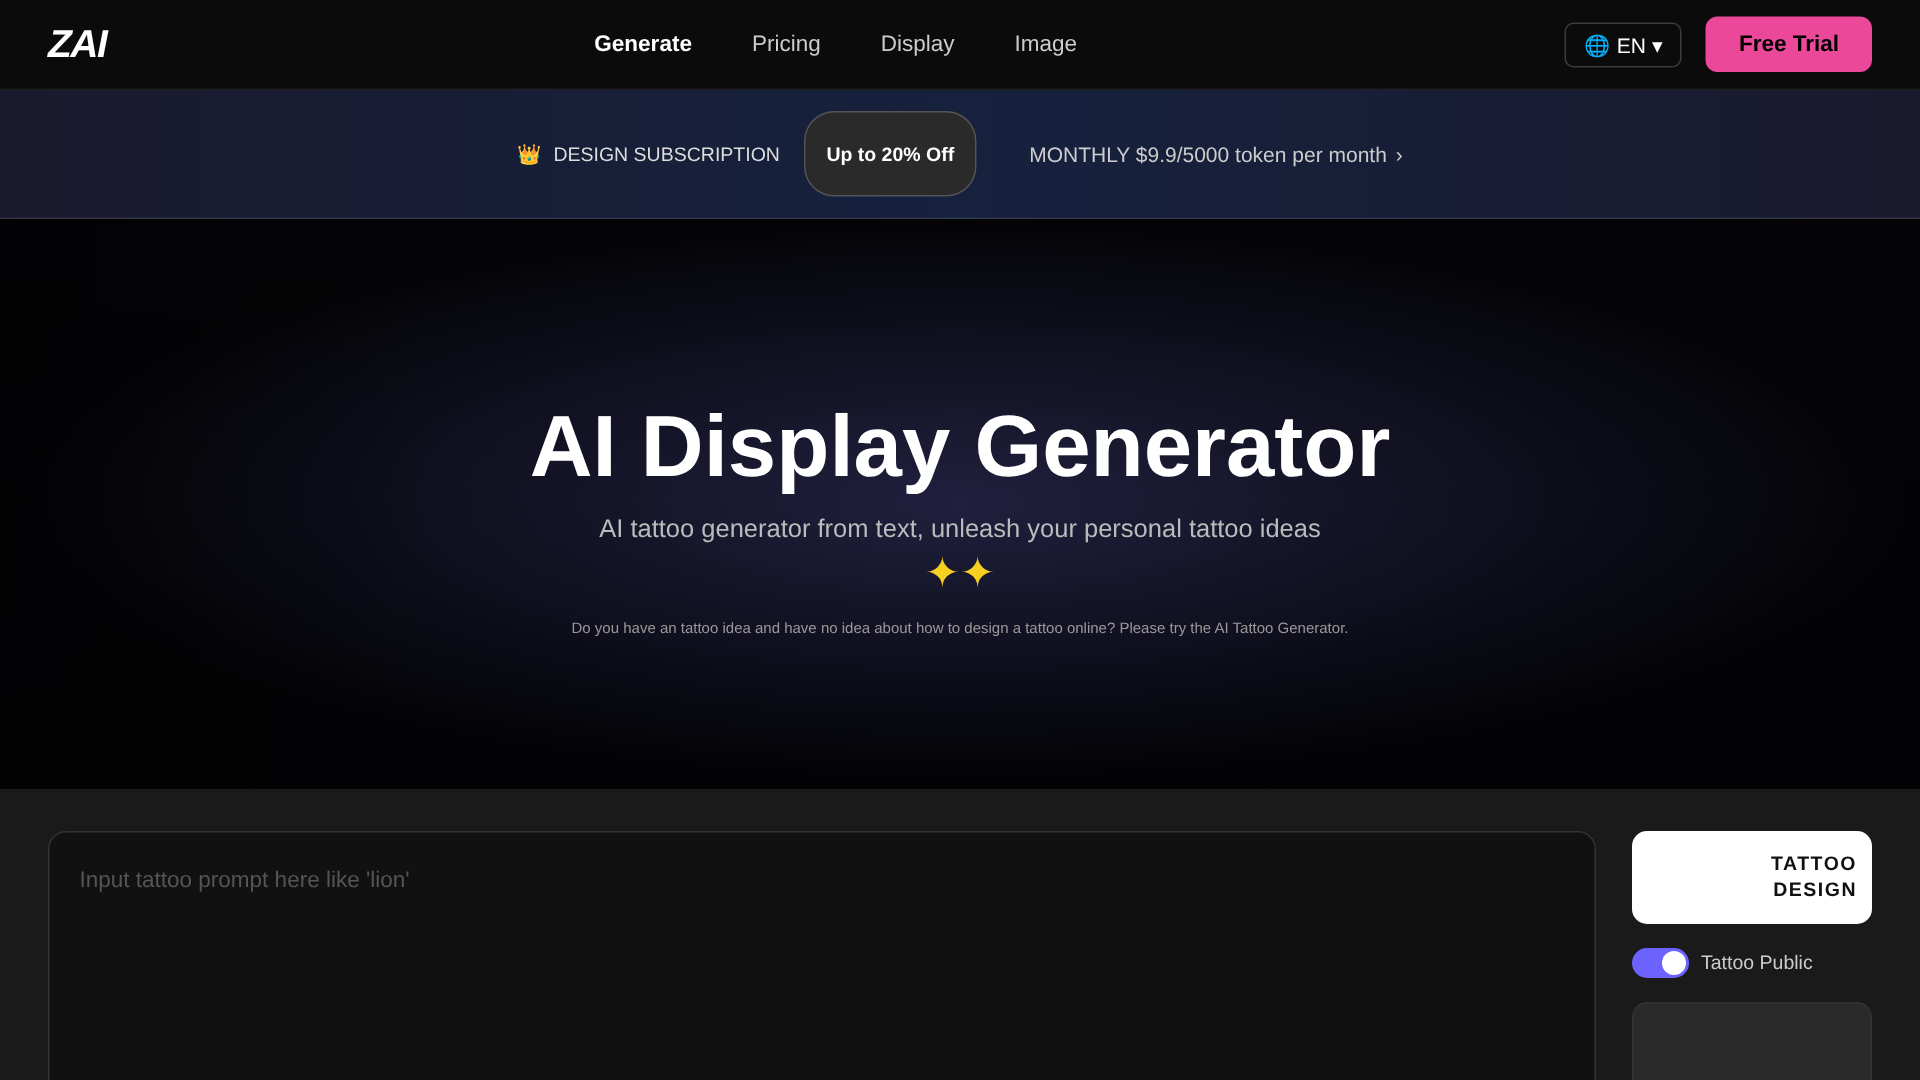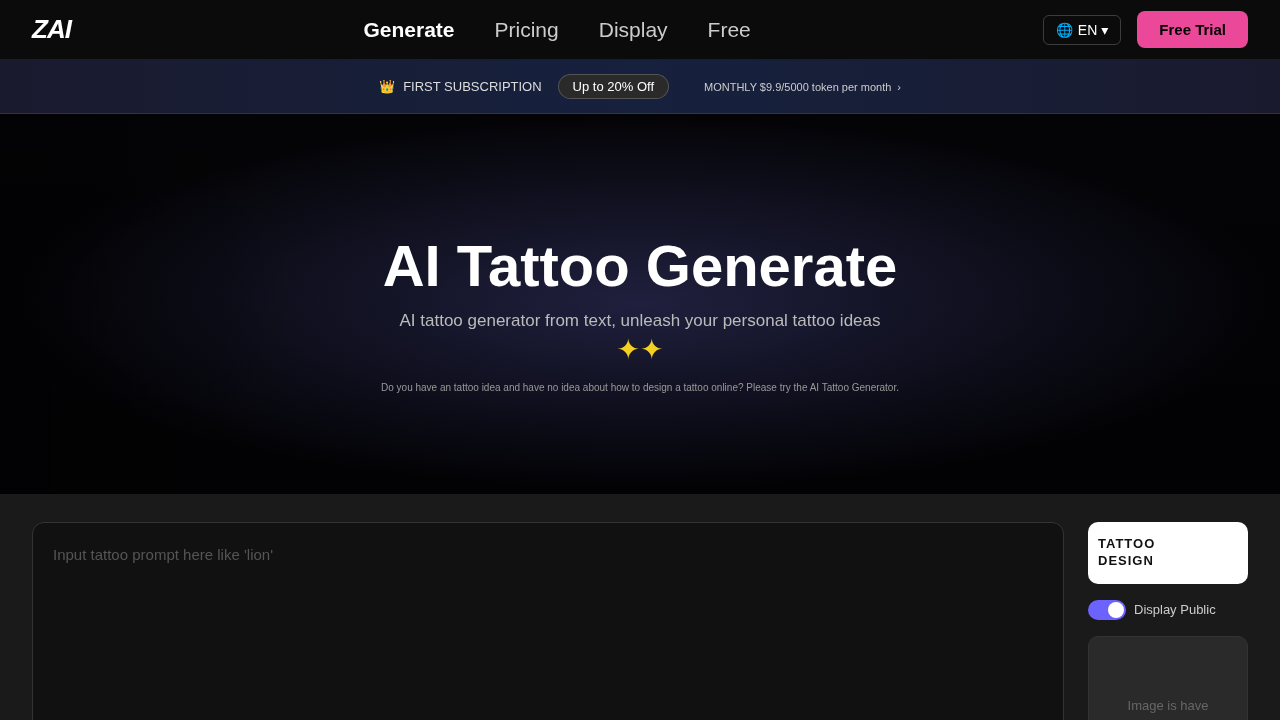--- a/index.html
+++ b/index.html
@@ -7,37 +7,37 @@
 
     
     nav {
       position: fixed; top: 0; left: 0; right: 0; z-index: 100;
       display: flex; align-items: center; justify-content: space-between;
       padding: 0 32px; height: 60px;
       background: rgba(10,10,10,0.85); backdrop-filter: blur(8px);
       border-bottom: 1px solid rgba(255,255,255,0.08);
     }
     .nav-links { display: flex; gap: 40px; align-items: center; }
-    .nav-links a { color: #ccc; text-decoration: none; font-size: 21px; cursor: pointer; }
+    .nav-links a { color: #ccc; text-decoration: none; font-size: 15px; cursor: pointer; }
     .nav-links a.active { color: #fff; font-weight: 600; }
     .nav-right { display: flex; align-items: center; gap: 16px; }
     .lang-btn { display: flex; align-items: center; gap: 4px; background: transparent; border: 1px solid rgba(255,255,255,0.2); color: #fff; padding: 6px 12px; border-radius: 6px; cursor: pointer; font-size: 14px; }
     .free-trial-btn { background: #ec4899; color: #000; border: none; padding: 10px 22px; border-radius: 8px; font-size: 15px; font-weight: 700; cursor: pointer; }
 
     
     .promo-banner {
       margin-top: 60px;
       background: linear-gradient(90deg, #1a1a2e 0%, #16213e 50%, #1a1a2e 100%);
       border-bottom: 1px solid rgba(255,255,255,0.1);
       display: flex; align-items: center; justify-content: center; gap: 16px;
       padding: 14px 32px; flex-wrap: wrap;
     }
     .promo-badge { display: flex; align-items: center; gap: 8px; font-size: 13px; color: #ddd; }
-    .promo-pill { background: #2a2a2a; border: 1px solid rgba(255,255,255,0.2); border-radius: 20px; padding: 4px 14px; font-size: 13px; color: #fff; font-weight: 400; }
-    .promo-cta { display: flex; align-items: flex-end; gap: 6px; font-size: 11px; color: #ccc; cursor: pointer; margin-left: 19px; }
+    .promo-pill { background: #2a2a2a; border: 1px solid rgba(255,255,255,0.2); border-radius: 20px; padding: 20px 14px; font-size: 13px; color: #fff; font-weight: 700; }
+    .promo-cta { display: flex; align-items: flex-end; gap: 6px; font-size: 14px; color: #ccc; cursor: pointer; margin-left: 19px; }
 
     
     .hero {
       position: relative; min-height: 380px;
       display: flex; flex-direction: column; align-items: center; justify-content: center;
       text-align: center; padding: 60px 32px 40px;
       background: linear-gradient(180deg, #1a1a2e 0%, #0d0d1a 100%);
       overflow: hidden;
     }
     .hero-bg-img {
@@ -74,21 +74,21 @@
       color: #666; font-size: 15px; resize: none; min-height: 180px; line-height: 1.6;
       font-family: inherit;
     }
     .prompt-box textarea::placeholder { color: #555; }
 
     
     .sidebar { width: 160px; display: flex; flex-direction: column; gap: 16px; }
     .generate-btn {
       background: #fff; color: #111; border: none; border-radius: 10px;
       padding: 14px 10px; font-size: 13px; font-weight: 800; cursor: pointer;
-      text-align: left; letter-spacing: 1px; line-height: 1.3;
+      text-align: right; letter-spacing: 1px; line-height: 1.3;
     }
     .display-toggle { display: flex; align-items: center; gap: 8px; font-size: 13px; color: #ccc; }
     .toggle-track {
       width: 38px; height: 20px; background: #555; border-radius: 10px;
       position: relative; cursor: pointer;
     }
     .toggle-thumb {
       width: 16px; height: 16px; background: #fff; border-radius: 50%;
       position: absolute; top: 2px; left: 2px; transition: left 0.2s;
     }
@@ -103,69 +103,69 @@
   </style>
 </head>
 <body>
 
 <nav>
   <div style="font-size:26px;font-weight:900;color:#fff;font-style:italic;letter-spacing:-1px;cursor:pointer;">ZAI</div>
   <div class="nav-links">
     <a class="active">Generate</a>
     <a>Pricing</a>
     <a>Display</a>
-    <a>Free</a>
+    <a>Image</a>
   </div>
   <div class="nav-right">
     <button class="lang-btn">
       <span>🌐</span>
       <span>EN</span>
       <span>▾</span>
     </button>
     <button class="free-trial-btn">Free Trial</button>
   </div>
 </nav>
 
 <div class="promo-banner">
   <div class="promo-badge">
     <span>👑</span>
-    <span>FIRST SUBSCRIPTION</span>
+    <span>DESIGN SUBSCRIPTION</span>
   </div>
   <div class="promo-pill">Up to 20% Off</div>
   <div class="promo-cta">
     <span>MONTHLY $9.9/5000 token per month</span>
     <span>›</span>
   </div>
 </div>
 
 <div class="hero">
   <div class="hero-bg-img"></div>
 
   <div class="hero-silhouette"></div>
   <div class="hero-content">
-    <h1>AI Tattoo Generate</h1>
+    <h1>AI Display Generator</h1>
     <p class="subtitle">AI tattoo generator from text, unleash your personal tattoo ideas</p>
     <div class="sparkle">✦✦</div>
     <p class="desc">Do you have an tattoo idea and have no idea about how to design a tattoo online? Please try the AI Tattoo Generator.</p>
   </div>
 </div>
 
 <div class="main-section">
   <div class="main-inner">
 
     <div class="prompt-box">
       <textarea placeholder="Input tattoo prompt here like 'lion'" style=""></textarea>
     </div>
 
     <div class="sidebar">
       <button class="generate-btn">TATTOO<br>DESIGN</button>
       <div class="display-toggle">
         <div class="toggle-track on">
           <div class="toggle-thumb"></div>
         </div>
-        <span>Display Public</span>
+        <span>Tattoo Public</span>
       </div>
       <div class="image-preview">
         <span>Image is have</span>
       </div>
     </div>
   </div>
 </div>
 
 </body></html>

